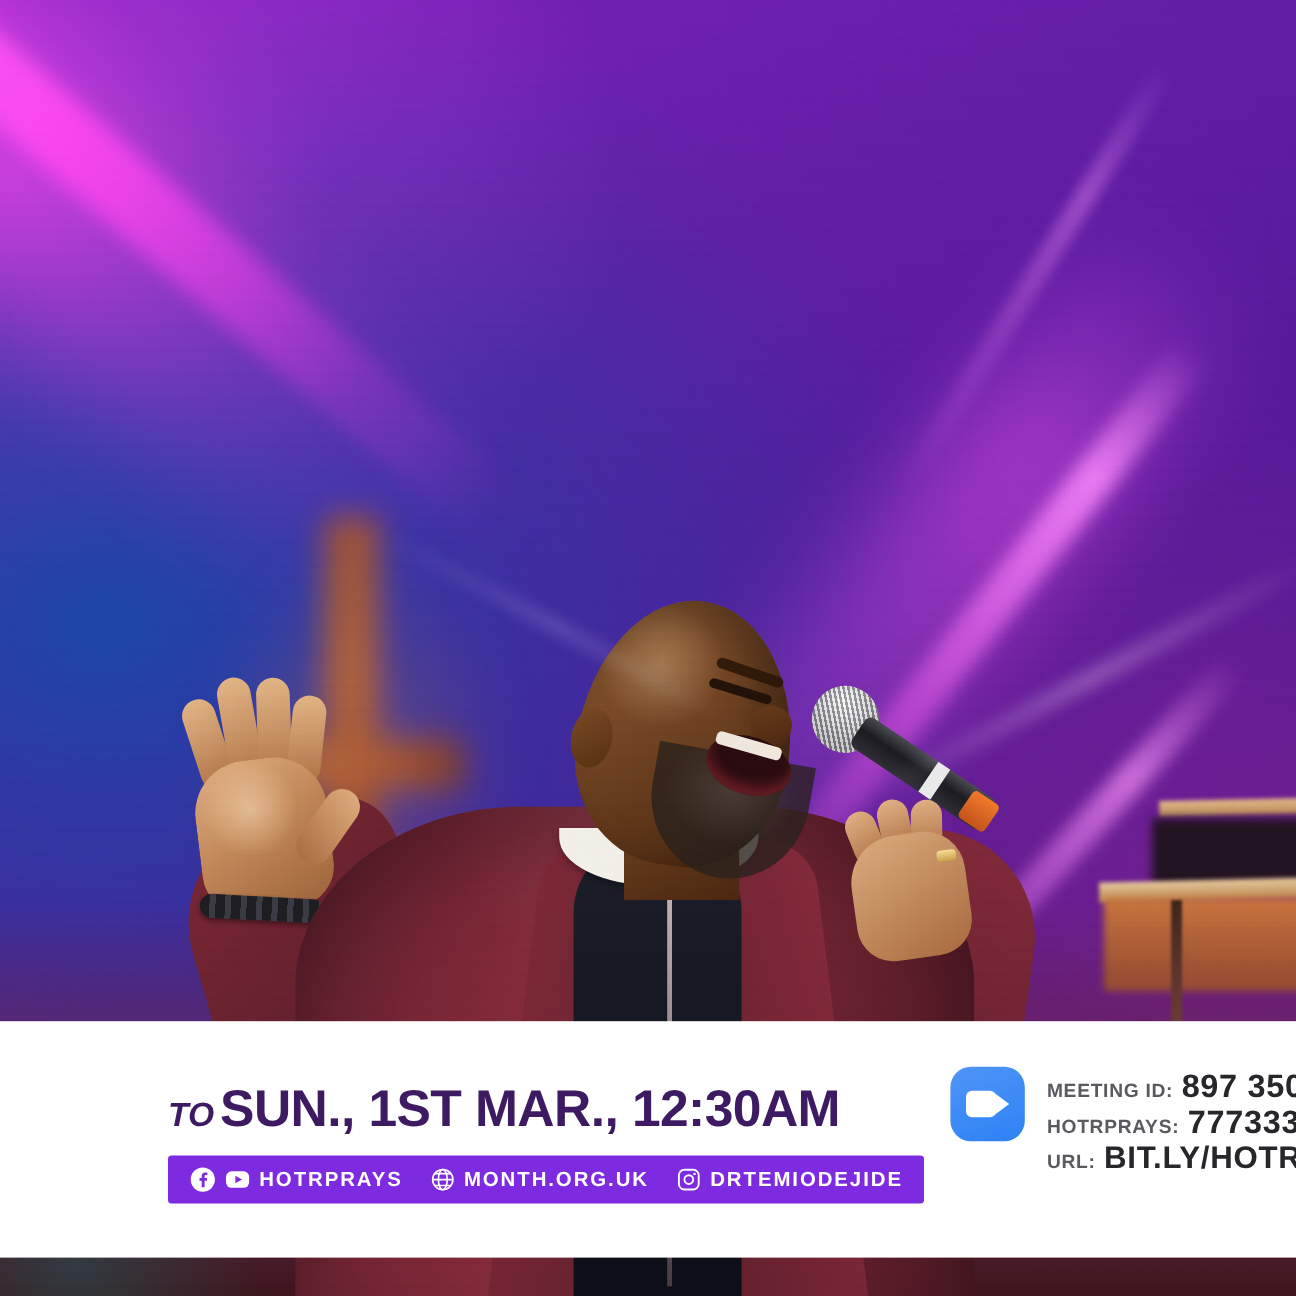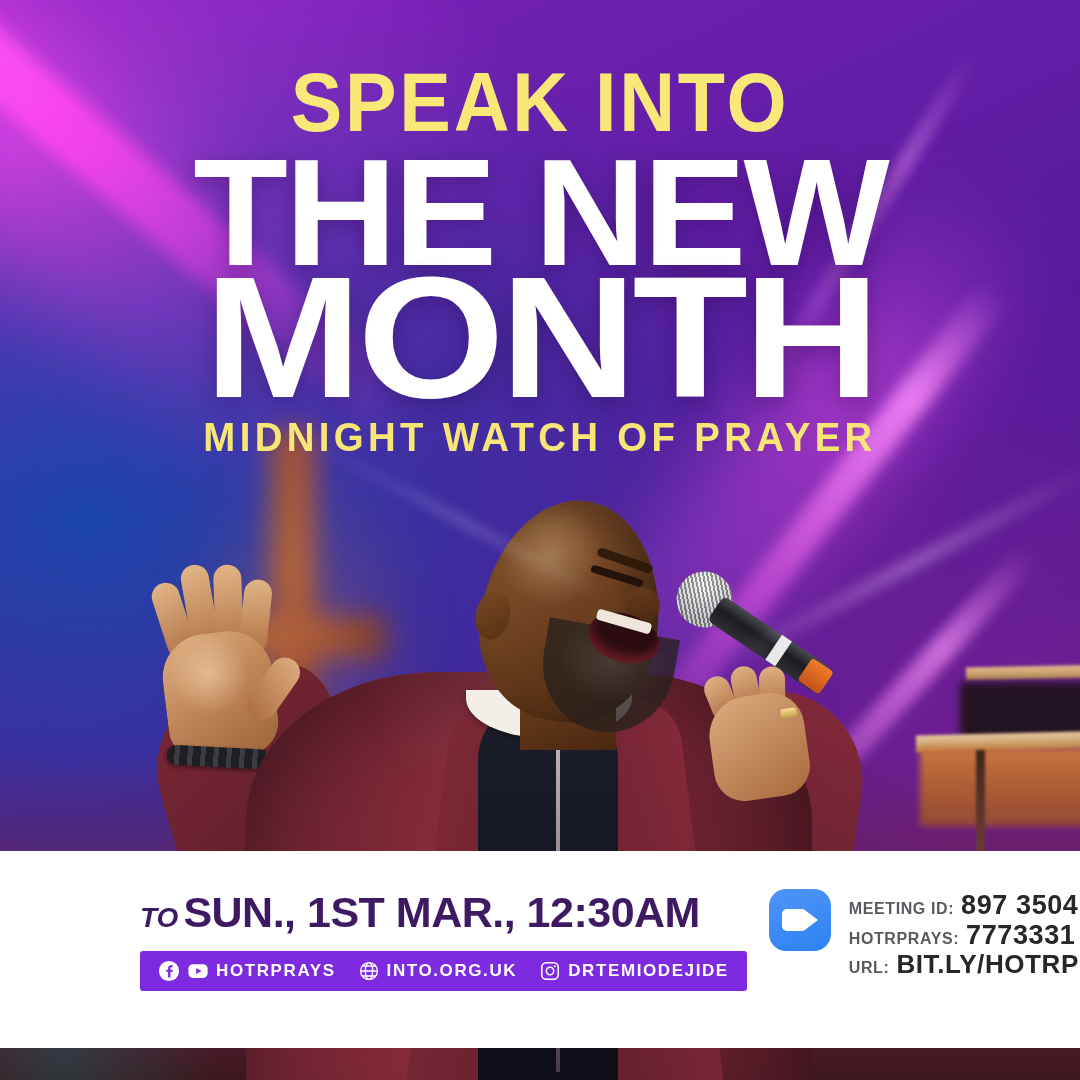--- a/index.html
+++ b/index.html
@@ -329,21 +329,21 @@
   .info{
     position:absolute; left:0; top:851px; width:1080px; height:197px;
     background:#ffffff; z-index:8;
     display:flex; align-items:flex-start;
   }
   .info-left{ padding:34px 0 0 140px; }
   .dates{
     color:#3e1a62; font-weight:700; line-height:1.0;
   }
   .date-1{ font-size:43px; letter-spacing:-.5px; }
-  .date-2{ font-size:43px; letter-spacing:-.5px; margin-top:6px; white-space:nowrap; }
+  .date-2{ font-size:43px; letter-spacing:-.5px; margin-top:18px; white-space:nowrap; }
   .to{ font-style:italic; font-size:28px; letter-spacing:0; padding-right:5px; }
 
   .socials{
     margin-top:17px; display:inline-flex; align-items:center; gap:0;
     background:#7d2ae0; border-radius:3px; padding:9px 18px;
   }
   .soc-group{ display:inline-flex; align-items:center; gap:7px; }
   .soc-group + .soc-group{ margin-left:22px; }
   .soc-label{
     color:#ffffff; font-size:17px; font-weight:600; letter-spacing:1.6px; white-space:nowrap;
@@ -444,26 +444,20 @@
       <div class="hm-palm"></div>
       <div class="ring"></div>
     </div>
 
     <div class="ray"></div>
     <div class="ray2"></div>
   </div>
 
   <div class="grain"></div>
 
-  <div class="headline">
-    <div class="kicker">SPEAK INTO</div>
-    <div class="big big-1">THE NEW</div>
-    <div class="big big-2">MONTH</div>
-    <div class="subline">MIDNIGHT WATCH OF PRAYER</div>
-  </div>
 
   <div class="info">
 
     <div class="info-left">
       <div class="dates">
         <div class="date-2"><span class="to">TO</span><span>SUN., 1ST MAR., 12:30AM</span></div>
       </div>
 
       <div class="socials">
 
@@ -484,21 +478,21 @@
         </div>
 
         <div class="soc-group">
           <span class="ic">
             <svg viewBox="0 0 24 24" width="22" height="22" fill="none" stroke="#fff" stroke-width="1.5">
                 <circle cx="12" cy="12" r="9.2"></circle>
                 <ellipse cx="12" cy="12" rx="4" ry="9.2"></ellipse>
                 <path d="M2.9 12h18.2M4.4 6.6h15.2M4.4 17.4h15.2"></path>
               </svg>
           </span>
-          <span class="soc-label">INTO.ORG.UK</span>
+          <span class="soc-label">MONTH.ORG.UK</span>
         </div>
 
         <div class="soc-group">
           <span class="ic">
             <svg viewBox="0 0 24 24" width="22" height="22" fill="none" stroke="#fff" stroke-width="1.7">
                 <rect x="3" y="3" width="18" height="18" rx="5"></rect>
                 <circle cx="12" cy="12" r="4"></circle>
                 <circle cx="17.2" cy="6.8" r="1.1" fill="#fff" stroke="none"></circle>
               </svg>
           </span>

